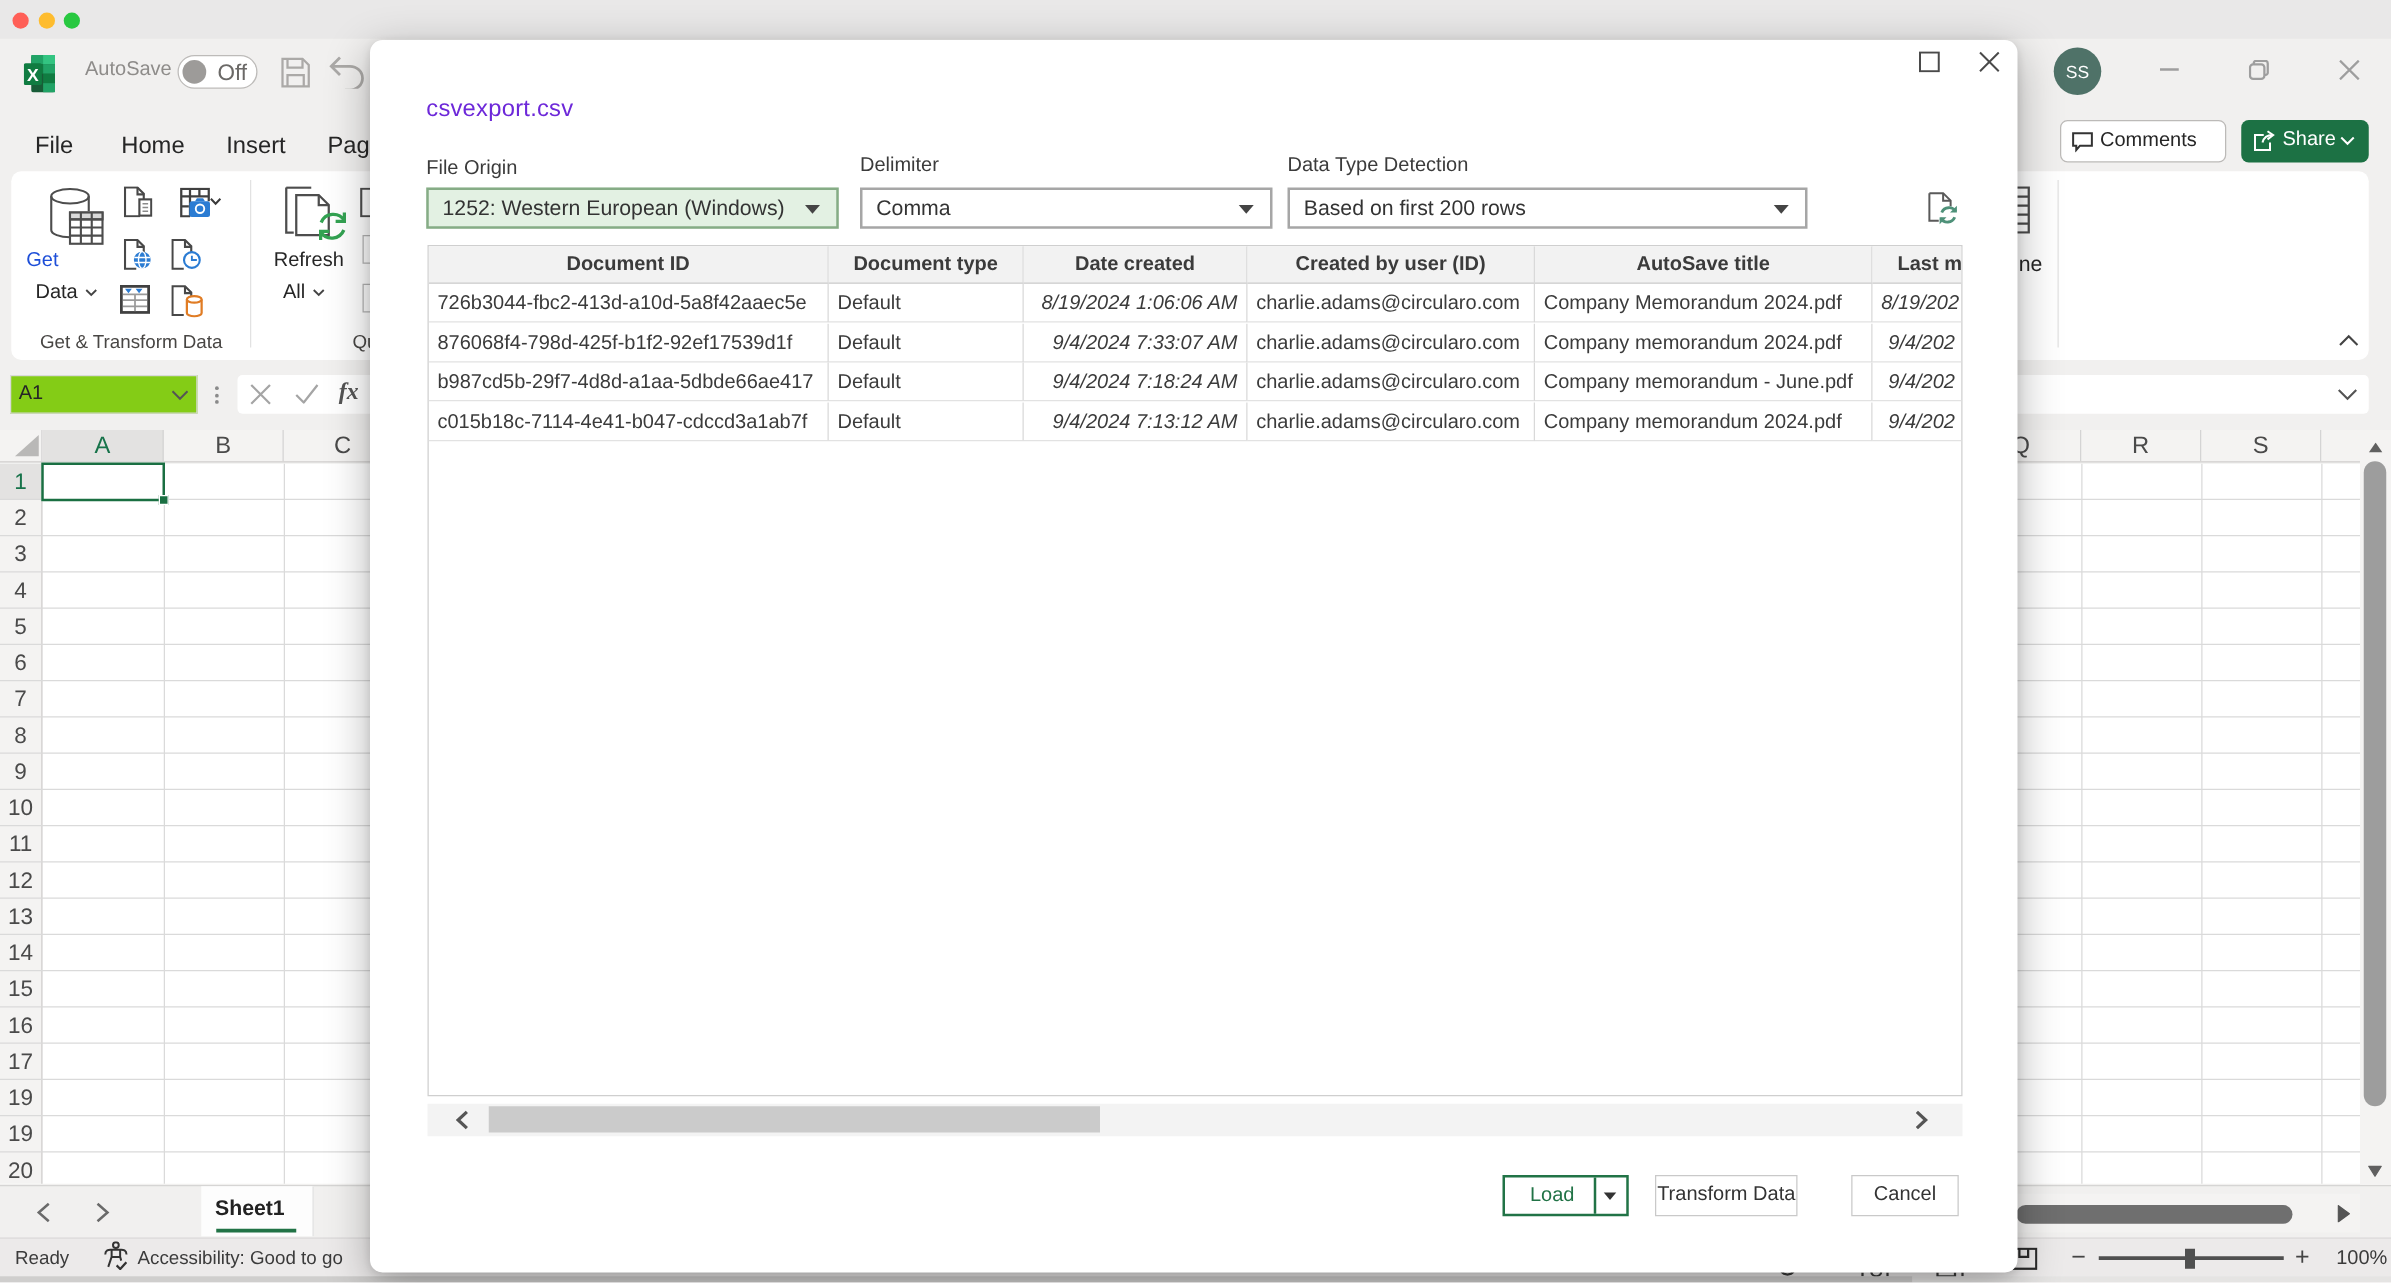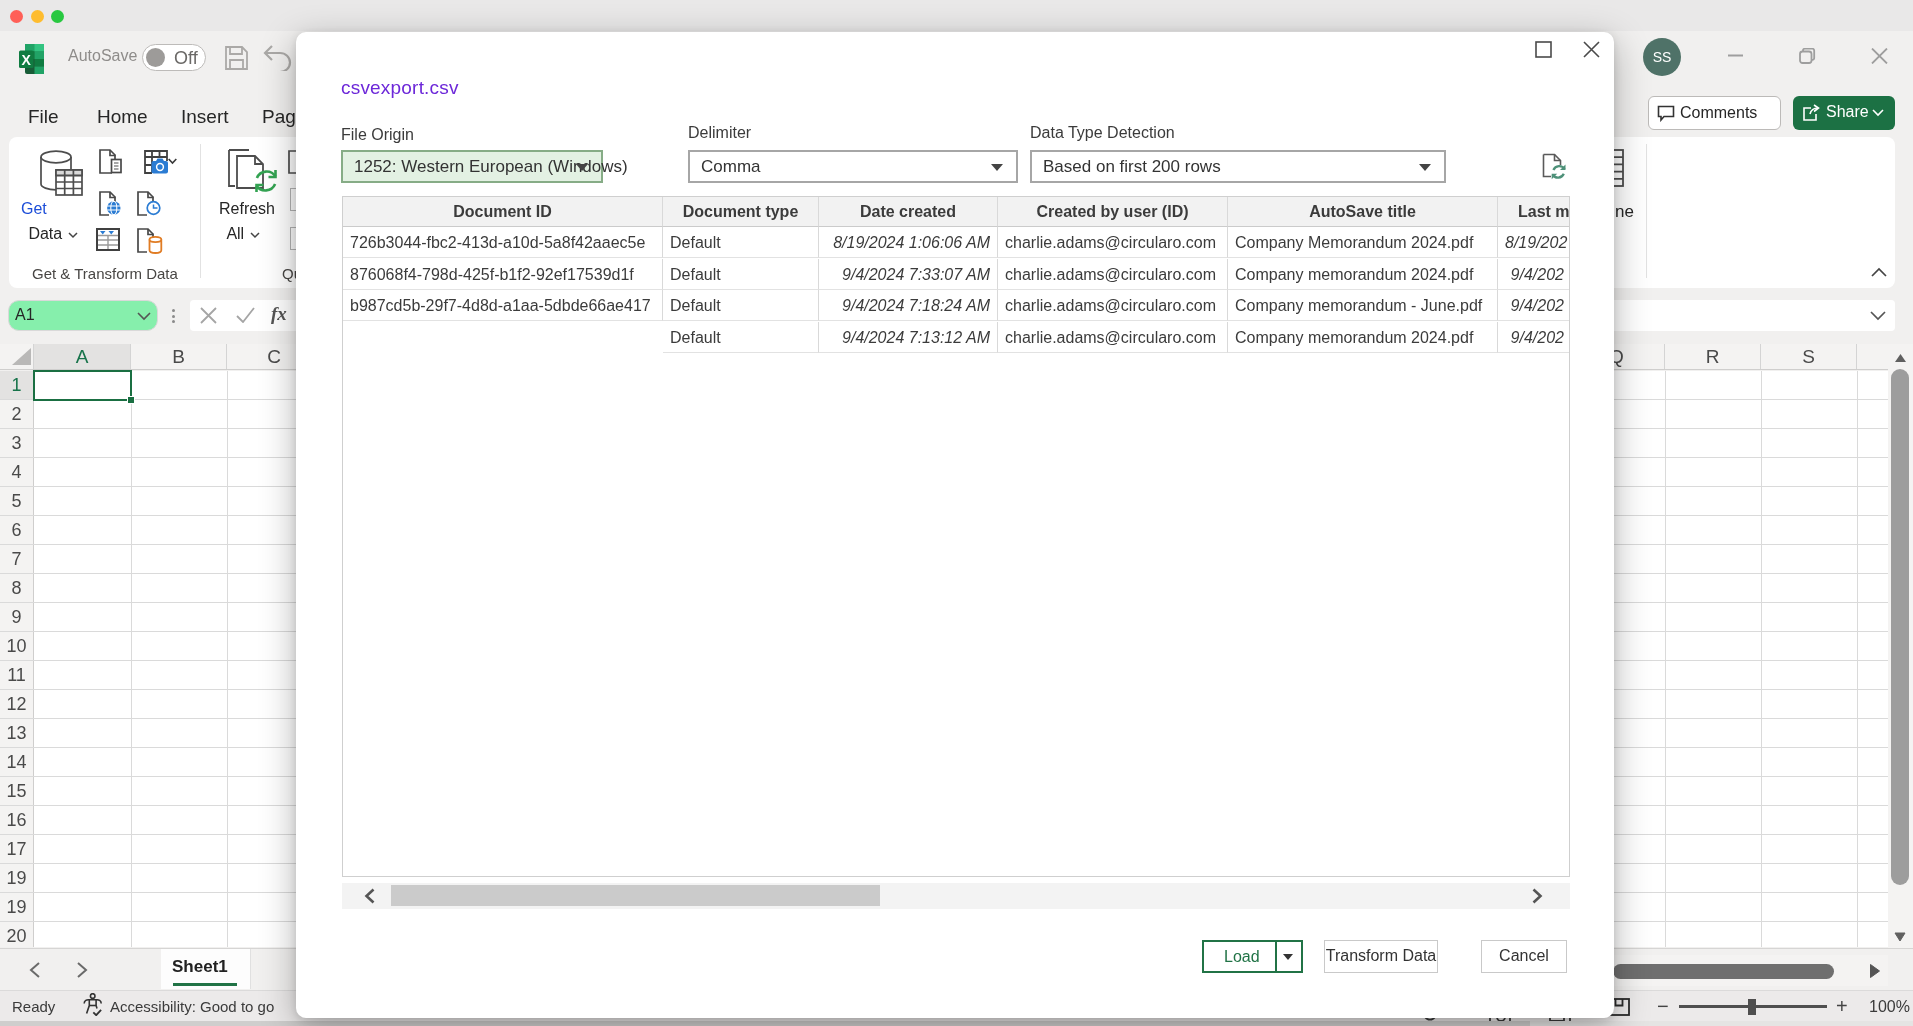--- a/index.html
+++ b/index.html
@@ -13,21 +13,21 @@
 
   
   #tabs span { position:absolute; top:106px; font-size:19px; color:#262626; }
 
   
   #ribbon { left:9px; top:137px; width:1886px; height:151px; background:#fff; border-radius:8px; }
   .rsep { position:absolute; width:1px; background:#e2e2e2; top:7px; height:134px; }
   .glabel { position:absolute; top:128px; font-size:15px; color:#484644; white-space:nowrap; }
 
   
-  #namebox { left:8px; top:300px; width:150px; height:31px; background:#86efac; border:1px solid #d9d9d9; border-radius:11px; }
+  #namebox { left:8px; top:300px; width:150px; height:31px; background:#84cc16; border:1px solid #d9d9d9; border-radius:0; }
   #fxbar { left:190px; top:300px; width:1705px; height:31px; background:#fff; border-radius:4px; }
 
   
   #colheads { left:0; top:344px; width:1888px; height:26px; background:#f4f3f2; border-bottom:1px solid #cfcecd; }
   .colhead { position:absolute; top:0; height:25px; font-size:19px; color:#4a4a4a; text-align:center; border-right:1px solid #d4d4d4; line-height:26px; }
   #gridrows { left:0; top:371px; width:1888px; height:576px; background:#fff; }
   .hline { position:absolute; left:0; width:1888px; height:1px; background:#dadada; }
   .vline { position:absolute; top:0; width:1px; height:576px; background:#dadada; }
   #rowheads { left:0; top:371px; width:34px; height:576px; background:#f4f3f2; border-right:1px solid #cfcecd; }
   .rowh { position:absolute; left:0; width:33px; height:29px; font-size:18px; color:#4a4a4a; text-align:center; line-height:29px; }
@@ -413,21 +413,21 @@
   <svg class="abs" style="left:1239px;top:9px;" width="17" height="17" viewBox="0 0 17 17" fill="none" stroke="#4a4a4a" stroke-width="1.6">
       <rect x="1" y="1" width="15" height="15"></rect>
     </svg>
   <svg class="abs" style="left:1287px;top:9px;" width="17" height="17" viewBox="0 0 17 17" stroke="#4a4a4a" stroke-width="1.6">
       <path d="M1 1 L16 16 M16 1 L1 16"></path>
     </svg>
 
   <div id="dtitle" class="abs">csvexport.csv</div>
 
   <div class="dlabel" style="left:45px;top:94px;">File Origin</div>
-  <div class="dselect" style="left:45px;top:118px;width:262px;background:#e3f1e3;border-color:#86ac86;">
+  <div class="dselect" style="left:45px;top:118px;width:330px;background:#e3f1e3;border-color:#86ac86;">
     <span class="dseltext">1252: Western European (Windows)</span>
     <div class="dtri" style="right:13px;top:12px;"></div>
   </div>
   <div class="dlabel" style="left:392px;top:92px;">Delimiter</div>
   <div class="dselect" style="left:392px;top:118px;width:330px;">
     <span class="dseltext">Comma</span>
     <div class="dtri" style="right:13px;top:12px;"></div>
   </div>
   <div class="dlabel" style="left:734px;top:92px;">Data Type Detection</div>
   <div class="dselect" style="left:734px;top:118px;width:416px;">
@@ -465,20 +465,21 @@
       <div class="td tdi" style="left: 476px; width: 179px; top: 61.6px;"><span style="margin: 0px 7px;">9/4/2024 7:33:07 AM</span></div>
       <div class="td" style="left: 655px; width: 230px; top: 61.6px;"><span style="margin: 0px 7px;">charlie.adams@circularo.com</span></div>
       <div class="td" style="left: 885px; width: 270px; top: 61.6px;"><span style="margin: 0px 7px;">Company memorandum 2024.pdf</span></div>
       <div class="td tdi" style="left: 1155px; width: 73px; top: 61.6px; border-right: none;"><span style="margin: 0px 7px;">9/4/202</span></div>
       <div class="td" style="left: 0px; width: 320px; top: 93.2px;"><span style="margin: 0px 7px;">b987cd5b-29f7-4d8d-a1aa-5dbde66ae417</span></div>
       <div class="td" style="left: 320px; width: 156px; top: 93.2px;"><span style="margin: 0px 7px;">Default</span></div>
       <div class="td tdi" style="left: 476px; width: 179px; top: 93.2px;"><span style="margin: 0px 7px;">9/4/2024 7:18:24 AM</span></div>
       <div class="td" style="left: 655px; width: 230px; top: 93.2px;"><span style="margin: 0px 7px;">charlie.adams@circularo.com</span></div>
       <div class="td" style="left: 885px; width: 270px; top: 93.2px;"><span style="margin: 0px 7px;">Company memorandum - June.pdf</span></div>
       <div class="td tdi" style="left: 1155px; width: 73px; top: 93.2px; border-right: none;"><span style="margin: 0px 7px;">9/4/202</span></div>
+      <div class="td" style="left: 0px; width: 320px; top: 124.8px;"><span style="margin: 0px 7px;">c015b18c-7114-4e41-b047-cdccd3a1ab7f</span></div>
       <div class="td" style="left: 320px; width: 156px; top: 124.8px;"><span style="margin: 0px 7px;">Default</span></div>
       <div class="td tdi" style="left: 476px; width: 179px; top: 124.8px;"><span style="margin: 0px 7px;">9/4/2024 7:13:12 AM</span></div>
       <div class="td" style="left: 655px; width: 230px; top: 124.8px;"><span style="margin: 0px 7px;">charlie.adams@circularo.com</span></div>
       <div class="td" style="left: 885px; width: 270px; top: 124.8px;"><span style="margin: 0px 7px;">Company memorandum 2024.pdf</span></div>
       <div class="td tdi" style="left: 1155px; width: 73px; top: 124.8px; border-right: none;"><span style="margin: 0px 7px;">9/4/202</span></div>
     </div>
 
   <div id="dscroll" class="abs">
     <svg class="abs" style="left:22px;top:5px;" width="11" height="16" viewBox="0 0 11 16" fill="none" stroke="#555" stroke-width="2.6">
         <path d="M9.5 1.5 L2.5 8 l7 6.5"></path>

